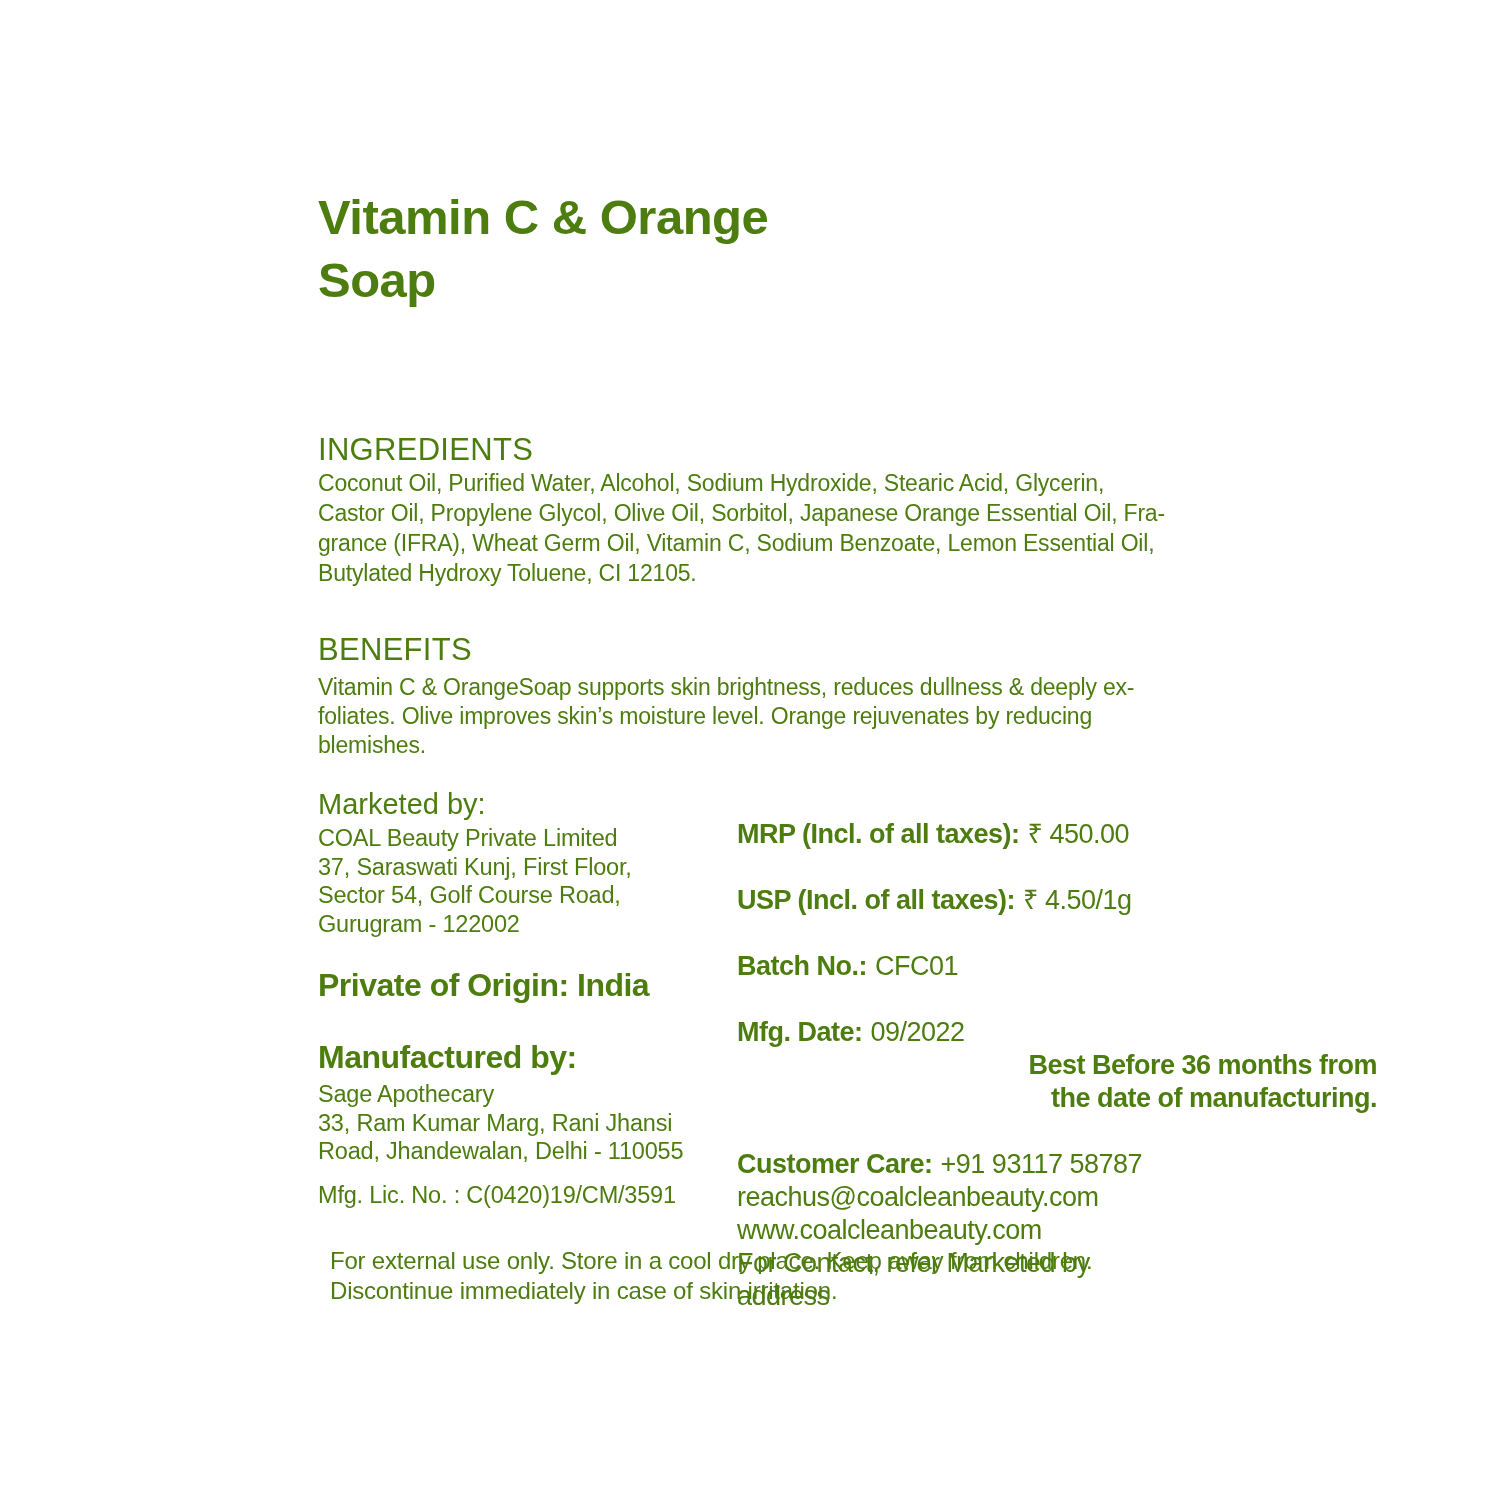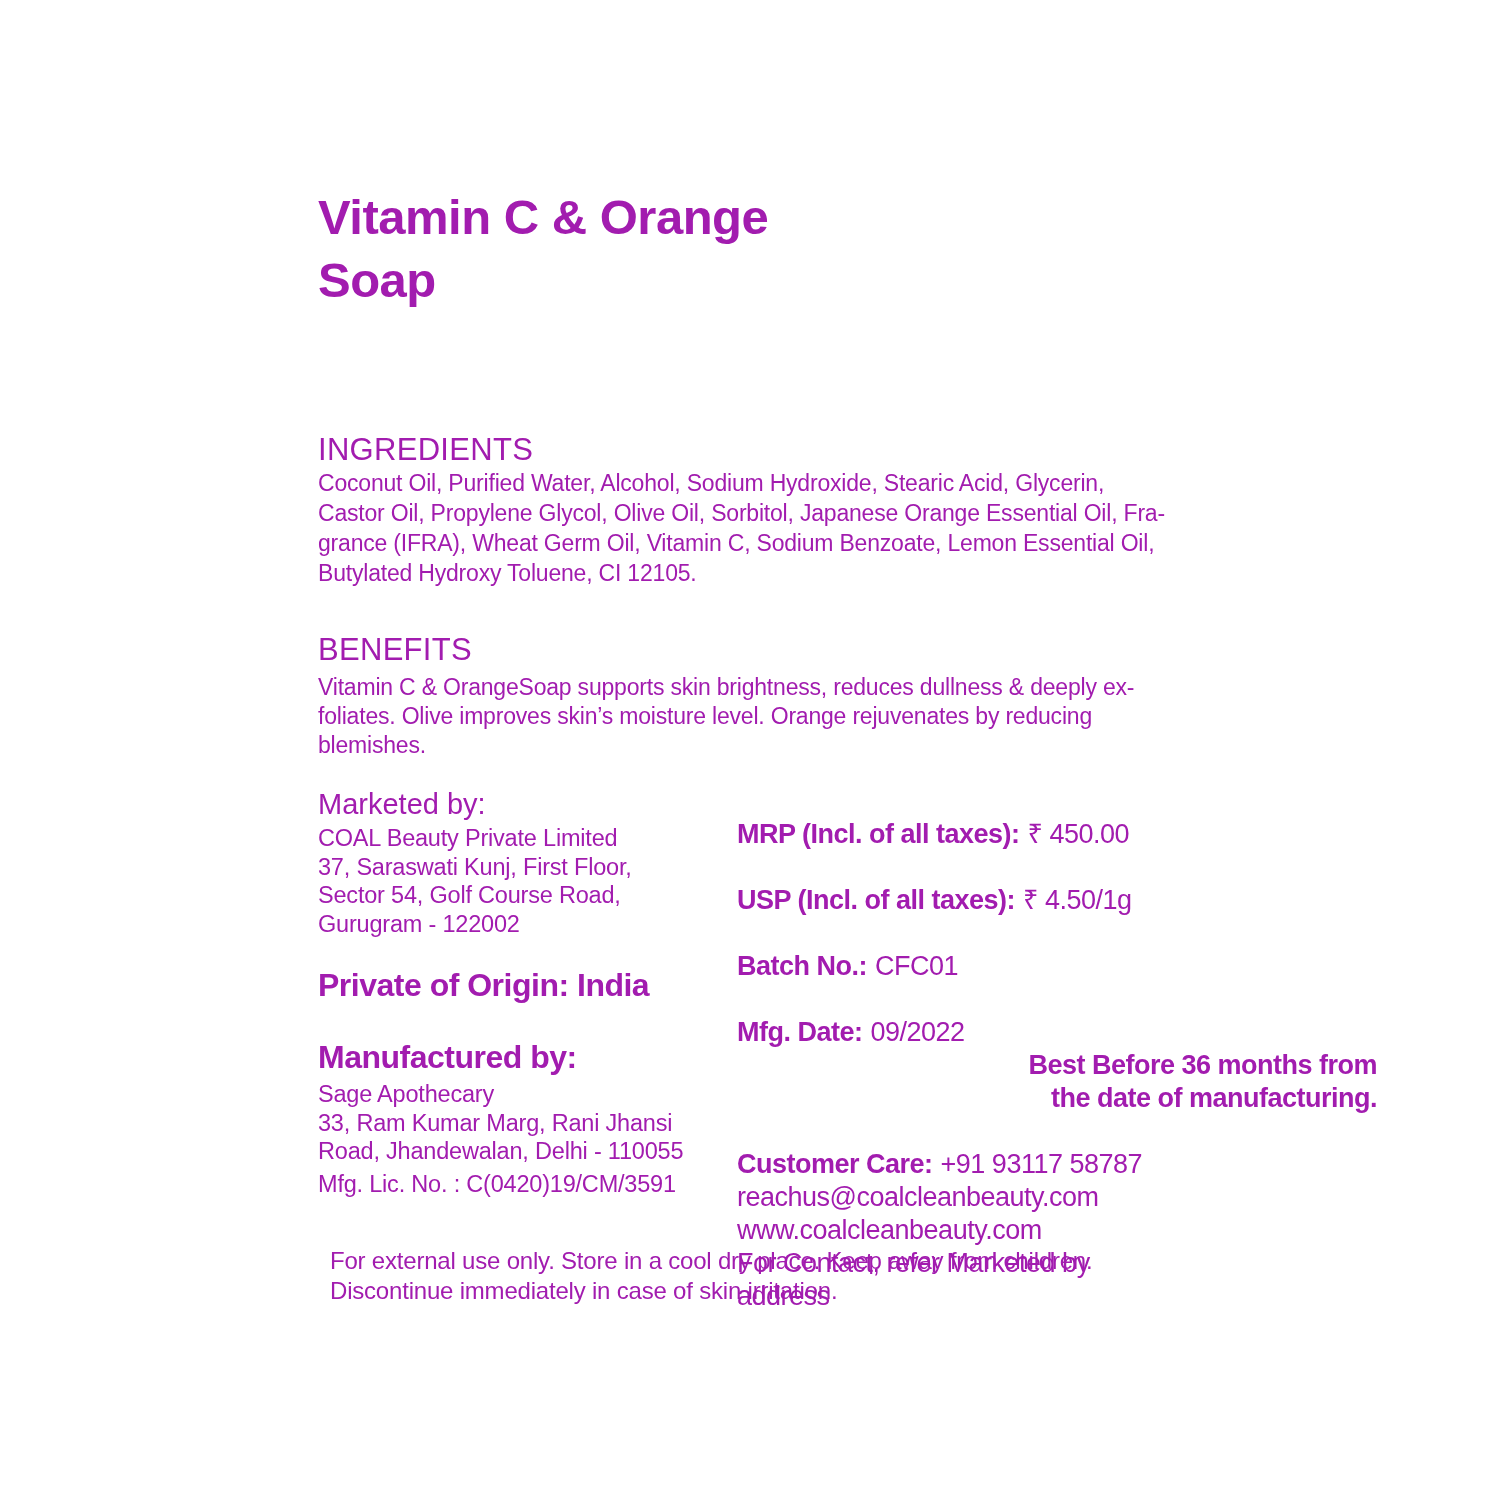--- a/index.html
+++ b/index.html
@@ -3,21 +3,21 @@
 <meta charset="utf-8">
 <style>
   html, body { margin: 0; padding: 0; background: #ffffff; }
   .page {
     position: relative;
     width: 1500px;
     height: 1316px;
     background: #ffffff;
     overflow: hidden;
     font-family: "Liberation Sans", sans-serif;
-    color: #a21caf;
+    color: #4d7c0f;
   }
   .pre { white-space: pre-line; }
 
   #product-title {
     position: absolute; left: 318px; top: 186px;
     font-size: 49px; font-weight: 700; line-height: 63px;
     letter-spacing: -0.5px; margin: 0;
   }
 
   .section-heading {
@@ -40,21 +40,21 @@
   }
 
   #left-col { position: absolute; left: 318px; top: 787px; width: 430px; }
   .lc-heading { font-size: 29px; font-weight: 400; line-height: 34px; white-space: nowrap; }
   .lc-heading-lg { font-size: 32px; font-weight: 700; line-height: 37px; letter-spacing: -0.5px; white-space: nowrap; }
   .lc-addr { font-size: 23.5px; line-height: 28.5px; letter-spacing: -0.2px; }
   #marketed-by-address { margin-top: 3px; }
   #country-of-origin { margin-top: 29px; }
   #manufactured-by-heading { margin-top: 35px; }
   #manufactured-by-address { margin-top: 4px; }
-  #mfg-license { font-size: 23.5px; line-height: 28.5px; letter-spacing: -0.2px; margin-top: 4px; }
+  #mfg-license { font-size: 23.5px; line-height: 28.5px; letter-spacing: -0.2px; margin-top: 15px; }
 
   #right-col {
     position: absolute; left: 737px; top: 785px; width: 640px;
     font-size: 27px; line-height: 33px; letter-spacing: -0.5px;
   }
   .rc-line { white-space: pre-line; }
   .rc-label { font-weight: 700; text-align: right; }
   .rc-value { margin-left: 8px; }
 
   #caution-text {

